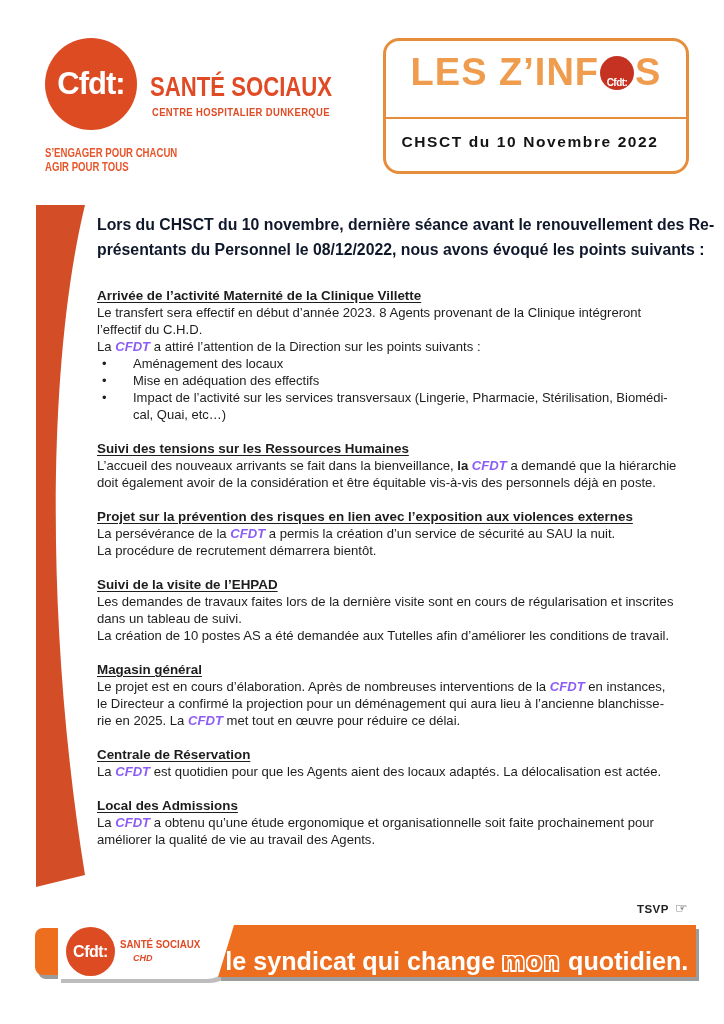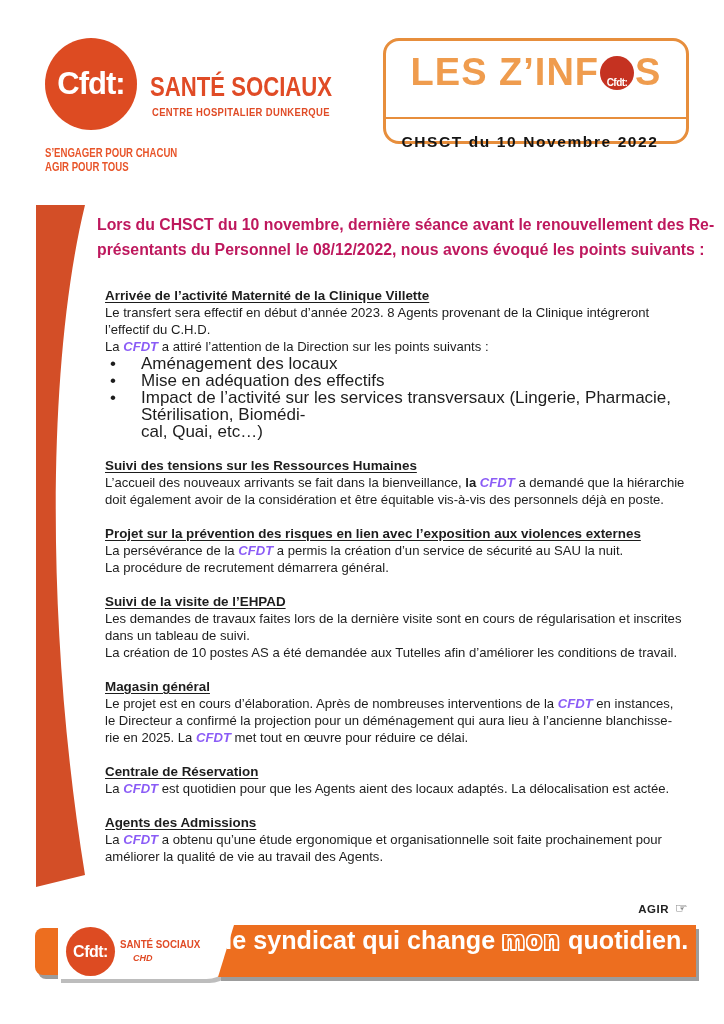--- a/index.html
+++ b/index.html
@@ -10,47 +10,47 @@
   .logo-circle{position:absolute;left:45px;top:38px;width:92px;height:92px;border-radius:50%;
                background:#dd4b22;display:flex;align-items:center;justify-content:center;}
   .logo-circle span{color:#fff;font-weight:bold;font-size:31px;letter-spacing:-1px;}
   .brand{position:absolute;left:150px;top:72px;color:#e04b26;font-weight:bold;font-size:27px;
          transform:scaleX(.82);transform-origin:left;white-space:nowrap;}
   .sub-brand{position:absolute;left:152px;top:106px;color:#e04b26;font-weight:bold;font-size:10.5px;
              letter-spacing:.4px;transform:scaleX(.9);transform-origin:left;white-space:nowrap;}
   .tagline{position:absolute;left:45px;top:146px;color:#e8552a;font-weight:bold;font-size:12px;
            line-height:14px;transform:scaleX(.8);transform-origin:left;white-space:nowrap;}
 
-  .masthead{position:absolute;left:383px;top:38px;width:306px;height:106px;border:3px solid #e78e3c;
+  .masthead{position:absolute;left:383px;top:38px;width:306px;height:136px;border:3px solid #e78e3c;
             border-radius:16px;box-sizing:border-box;background:#fff;}
   .mast-title{position:absolute;left:0;right:0;top:10px;text-align:center;color:#ef9c4e;
               font-weight:bold;font-size:38px;letter-spacing:1px;white-space:nowrap;}
   .circle-o{display:inline-block;width:34px;height:34px;border-radius:50%;background:#c53221;
             vertical-align:middle;transform:translateY(-2px);margin:0 1px;
             line-height:34px;text-align:center;}
   .circle-o span{color:#fff;font-weight:bold;font-size:10px;letter-spacing:-.5px;}
   .mast-divider{position:absolute;left:0;right:0;top:76px;border-top:2px solid #e78e3c;}
   .mast-subtitle{position:absolute;left:0;right:12px;top:92px;text-align:center;color:#141414;
                  font-weight:bold;font-size:15.5px;letter-spacing:1.6px;white-space:nowrap;}
 
   
   .side-bar{position:absolute;left:36px;top:205px;width:49px;height:682px;}
 
   
   .content{position:absolute;left:97px;top:213px;width:614px;}
-  .intro{font-weight:bold;font-size:15.8px;line-height:24.5px;color:#be185d;margin-bottom:25px;
+  .intro{font-weight:bold;font-size:15.8px;line-height:24.5px;color:#0f172a;margin-bottom:25px;
          white-space:nowrap;}
-  .sec{margin-bottom:17px;margin-left:8px;}
+  .sec{margin-bottom:17px;}
   .sec-heading{font-weight:bold;font-size:13.4px;line-height:17px;text-decoration:underline;
                text-underline-offset:2px;}
   .para{font-size:13.1px;line-height:17px;white-space:pre-line;}
   .para .cfdt{color:#8b5cf6;font-weight:bold;font-style:italic;}
   .para .b{font-weight:bold;}
   ul.bullets{margin:0;padding:0;list-style:none;}
-  ul.bullets li{position:relative;padding-left:36px;font-size:17px;line-height:17px;
+  ul.bullets li{position:relative;padding-left:36px;font-size:13px;line-height:17px;
                 white-space:pre-line;}
   ul.bullets li::before{content:"\2022";position:absolute;left:5px;top:0;}
 
   
   .tsvp{position:absolute;right:36px;top:900px;font-size:11.5px;color:#222;font-weight:bold;
         letter-spacing:.5px;}
   .tsvp .hand{font-weight:normal;font-size:14px;margin-left:6px;}
 
   
   .footer-left{position:absolute;left:35px;top:928px;width:52px;height:47px;background:#ed6e1f;
@@ -58,21 +58,21 @@
   .footer-capsule{position:absolute;left:58px;top:924px;width:176px;height:55px;background:#fff;
                   border-radius:0 28px 28px 0;box-shadow:3px 4px 0 #bdbdbd;}
   .footer-circle{position:absolute;left:66px;top:927px;width:49px;height:49px;border-radius:50%;
                  background:#dd4b22;display:flex;align-items:center;justify-content:center;}
   .footer-circle span{color:#fff;font-weight:bold;font-size:16px;letter-spacing:-.5px;}
   .footer-brand{position:absolute;left:120px;top:938px;color:#e04b26;font-weight:bold;font-size:11.5px;
                 transform:scaleX(.85);transform-origin:left;white-space:nowrap;}
   .footer-chd{position:absolute;left:133px;top:953px;color:#e04b26;font-weight:bold;font-style:italic;
               font-size:9px;}
   .footer-band{position:absolute;left:218px;top:925px;width:478px;height:52px;background:#ed6e1f;
-               box-shadow:3px 4px 0 #9c9c9c;display:flex;align-items:flex-start;justify-content:center;}
+               box-shadow:3px 4px 0 #9c9c9c;display:flex;align-items:flex-end;justify-content:center;}
   .footer-band .cut{position:absolute;left:0;top:0;width:0;height:0;
                     border-top:52px solid #fff;border-right:16px solid transparent;}
   .slogan{display:inline-block;transform:scaleX(.95);white-space:nowrap;color:#fff;
           font-weight:bold;font-size:26.5px;}
   .slogan .mon{color:#ed6e1f;font-weight:bold;letter-spacing:2px;
      text-shadow:-1.5px -1.5px 0 #fff,1.5px -1.5px 0 #fff,-1.5px 1.5px 0 #fff,1.5px 1.5px 0 #fff,
                  0 -1.5px 0 #fff,0 1.5px 0 #fff,-1.5px 0 0 #fff,1.5px 0 0 #fff;}
 </style>
 </head>
 <body>
@@ -120,48 +120,48 @@
           </ul>
         </section>
         <section class="sec">
           <div class="sec-heading">Suivi des tensions sur les Ressources Humaines</div>
           <div class="para"><span>L’accueil des nouveaux arrivants se fait dans la bienveillance, </span><span class="b">la </span><span class="cfdt">CFDT</span><span> a demandé que la hiérarchie
 doit également avoir de la considération et être équitable vis-à-vis des personnels déjà en poste.</span></div>
         </section>
         <section class="sec">
           <div class="sec-heading">Projet sur la prévention des risques en lien avec l’exposition aux violences externes</div>
           <div class="para"><span>La persévérance de la </span><span class="cfdt">CFDT</span><span> a permis la création d’un service de sécurité au SAU la nuit.</span></div>
-          <div class="para"><span>La procédure de recrutement démarrera général.</span></div>
+          <div class="para"><span>La procédure de recrutement démarrera bientôt.</span></div>
         </section>
         <section class="sec">
           <div class="sec-heading">Suivi de la visite de l’EHPAD</div>
           <div class="para"><span>Les demandes de travaux faites lors de la dernière visite sont en cours de régularisation et inscrites
 dans un tableau de suivi.</span></div>
           <div class="para"><span>La création de 10 postes AS a été demandée aux Tutelles afin d’améliorer les conditions de travail.</span></div>
         </section>
         <section class="sec">
           <div class="sec-heading">Magasin général</div>
           <div class="para"><span>Le projet est en cours d’élaboration. Après de nombreuses interventions de la </span><span class="cfdt">CFDT</span><span> en instances,
 le Directeur a confirmé la projection pour un déménagement qui aura lieu à l’ancienne blanchisse-
 rie en 2025. La </span><span class="cfdt">CFDT</span><span>  met tout en œuvre pour réduire ce délai.</span></div>
         </section>
         <section class="sec">
           <div class="sec-heading">Centrale de Réservation</div>
           <div class="para"><span>La </span><span class="cfdt">CFDT</span><span> est quotidien pour que les Agents aient des locaux adaptés. La délocalisation est actée.</span></div>
         </section>
         <section class="sec">
-          <div class="sec-heading">Agents des Admissions</div>
+          <div class="sec-heading">Local des Admissions</div>
           <div class="para"><span>La </span><span class="cfdt">CFDT</span><span> a obtenu qu’une étude ergonomique et organisationnelle soit faite prochainement pour
 améliorer la qualité de vie au travail des Agents.</span></div>
         </section>
       </div>
   </div>
 
   <div class="tsvp">
-    <span>AGIR</span><span class="hand">☞</span>
+    <span>TSVP</span><span class="hand">☞</span>
   </div>
 
   <div class="footer-left"></div>
   <div class="footer-capsule"></div>
   <div class="footer-circle">
     <span>Cfdt:</span>
   </div>
   <div class="footer-brand">SANTÉ SOCIAUX</div>
   <div class="footer-chd">CHD</div>
   <div class="footer-band">

